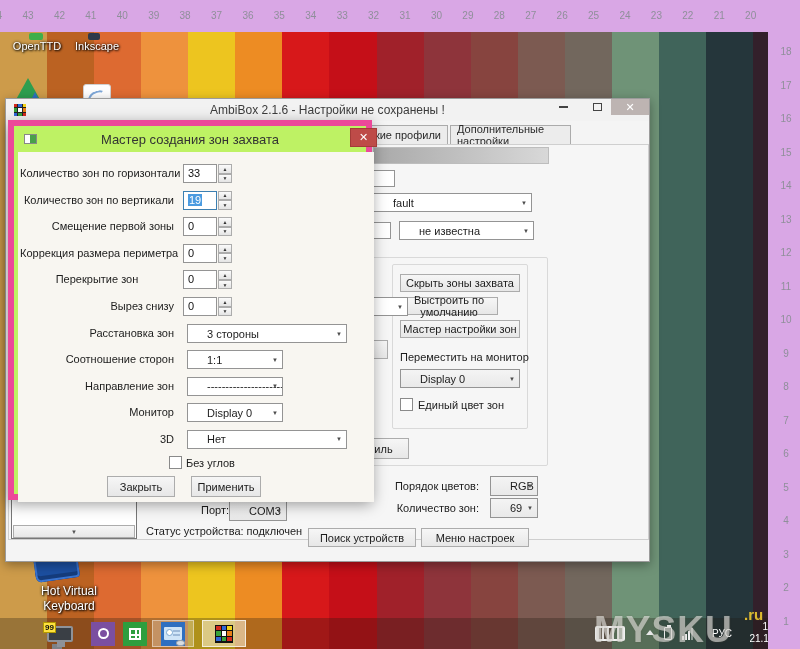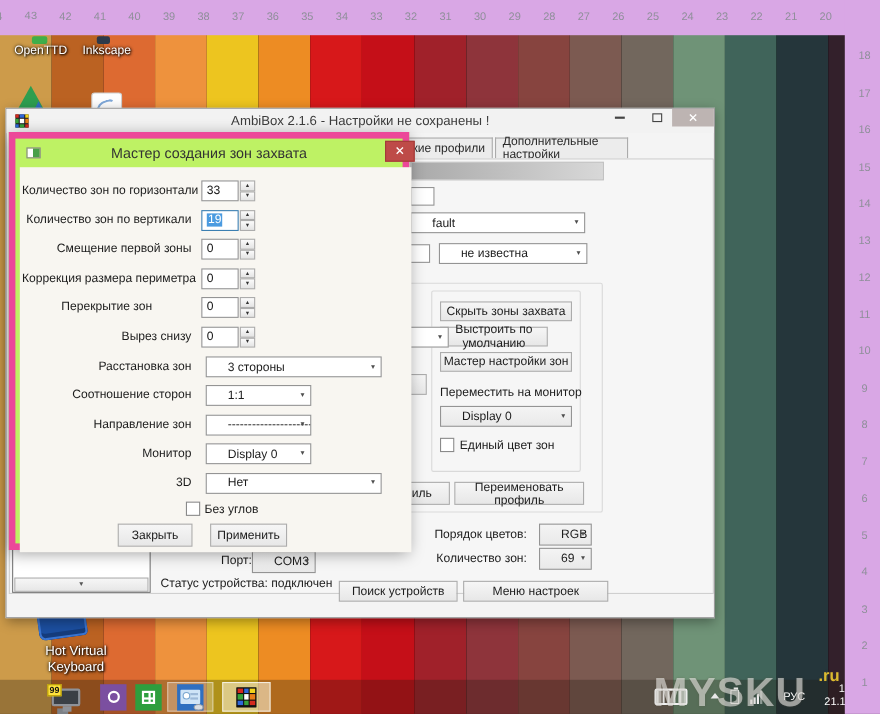--- a/index.html
+++ b/index.html
@@ -188,21 +188,20 @@
       </div>
     <div class="chk" style="left:394px; top:299px;"></div>
     <div class="lbl" style="left:412px; top:300px;">Единый цвет зон</div>
 
     <div class="combo" style="left:365px; top:198px; width:17px; height:19px;">
         <span class="arr">▼</span>
       </div>
     <div class="win-btn" style="left:365px; top:241px; width:17px; height:19px;"></div>
 
     <div class="win-btn" style="left:352px; top:339px; width:51px; height:21px;">иль</div>
-    <div class="win-btn" style="left:407px; top:339px; width:118px; height:21px;">Переименовать профиль</div>
 
     <div class="lbl" style="left:360px; top:381px; width:113px; text-align:right;">Порядок цветов:</div>
     <div class="combo gray" style="left:484px; top:377px; width:48px; height:20px;">
         <span>RGB</span>
         <span class="arr">▼</span>
       </div>
     <div class="lbl" style="left:360px; top:403px; width:113px; text-align:right;">Количество зон:</div>
     <div class="combo gray" style="left:484px; top:399px; width:48px; height:20px;">
         <span>69</span>
         <span class="arr">▼</span>
@@ -210,21 +209,21 @@
     <div class="lbl" style="left:195px; top:405px;">Порт:</div>
     <div class="combo gray" style="left:223px; top:402px; width:58px; height:20px;">
         <span>COM3</span>
         <span class="arr">▼</span>
       </div>
 
     <div class="whitebox" style="left:5px; top:355px; width:126px; height:85px; border-color:#777;"></div>
     <div class="win-btn" style="left:7px; top:426px; width:122px; height:13px; font-size:6px; color:#555;">▼</div>
     <div class="lbl" style="left:140px; top:426px;">Статус устройства: подключен</div>
     <div class="win-btn" style="left:302px; top:429px; width:108px; height:19px;">Поиск устройств</div>
-    <div class="win-btn" style="left:415px; top:429px; width:132px; height:19px;">Меню настроек</div>
+    <div class="win-btn" style="left:415px; top:429px; width:108px; height:19px;">Меню настроек</div>
 
   </div>
 
   <div id="dialog">
     <div id="dlg-icon"></div>
     <div id="dlg-title">Мастер создания зон захвата</div>
     <div id="dlg-close">✕</div>
     <div id="dlg-content"></div>
     <div id="dlg-rows">
         <div class="dlg-row-label" style="top: 41px;">Количество зон по горизонтали</div>
@@ -342,21 +341,21 @@
       </div>
     <div class="tray-ico" style="left:712px; top:10px; font-size:10px;">РУС</div>
     <div id="tray-clock">
       <div>15:4</div>
       <div>21.11.2</div>
     </div>
   </div>
 
   <div id="strip-top" style="background: rgb(217, 167, 229);">
       <span class="zone-num" style="left: -3.4px; top: 10px;">44</span>
-      <span class="zone-num" style="left: 28.02px; top: 10px; font-family: Liberation Mono, monospace;">43</span>
+      <span class="zone-num" style="left: 28.02px; top: 10px;">43</span>
       <span class="zone-num" style="left: 59.44px; top: 10px;">42</span>
       <span class="zone-num" style="left: 90.86px; top: 10px;">41</span>
       <span class="zone-num" style="left: 122.28px; top: 10px;">40</span>
       <span class="zone-num" style="left: 153.7px; top: 10px;">39</span>
       <span class="zone-num" style="left: 185.12px; top: 10px;">38</span>
       <span class="zone-num" style="left: 216.54px; top: 10px;">37</span>
       <span class="zone-num" style="left: 247.96px; top: 10px;">36</span>
       <span class="zone-num" style="left: 279.38px; top: 10px;">35</span>
       <span class="zone-num" style="left: 310.8px; top: 10px;">34</span>
       <span class="zone-num" style="left: 342.22px; top: 10px;">33</span>

